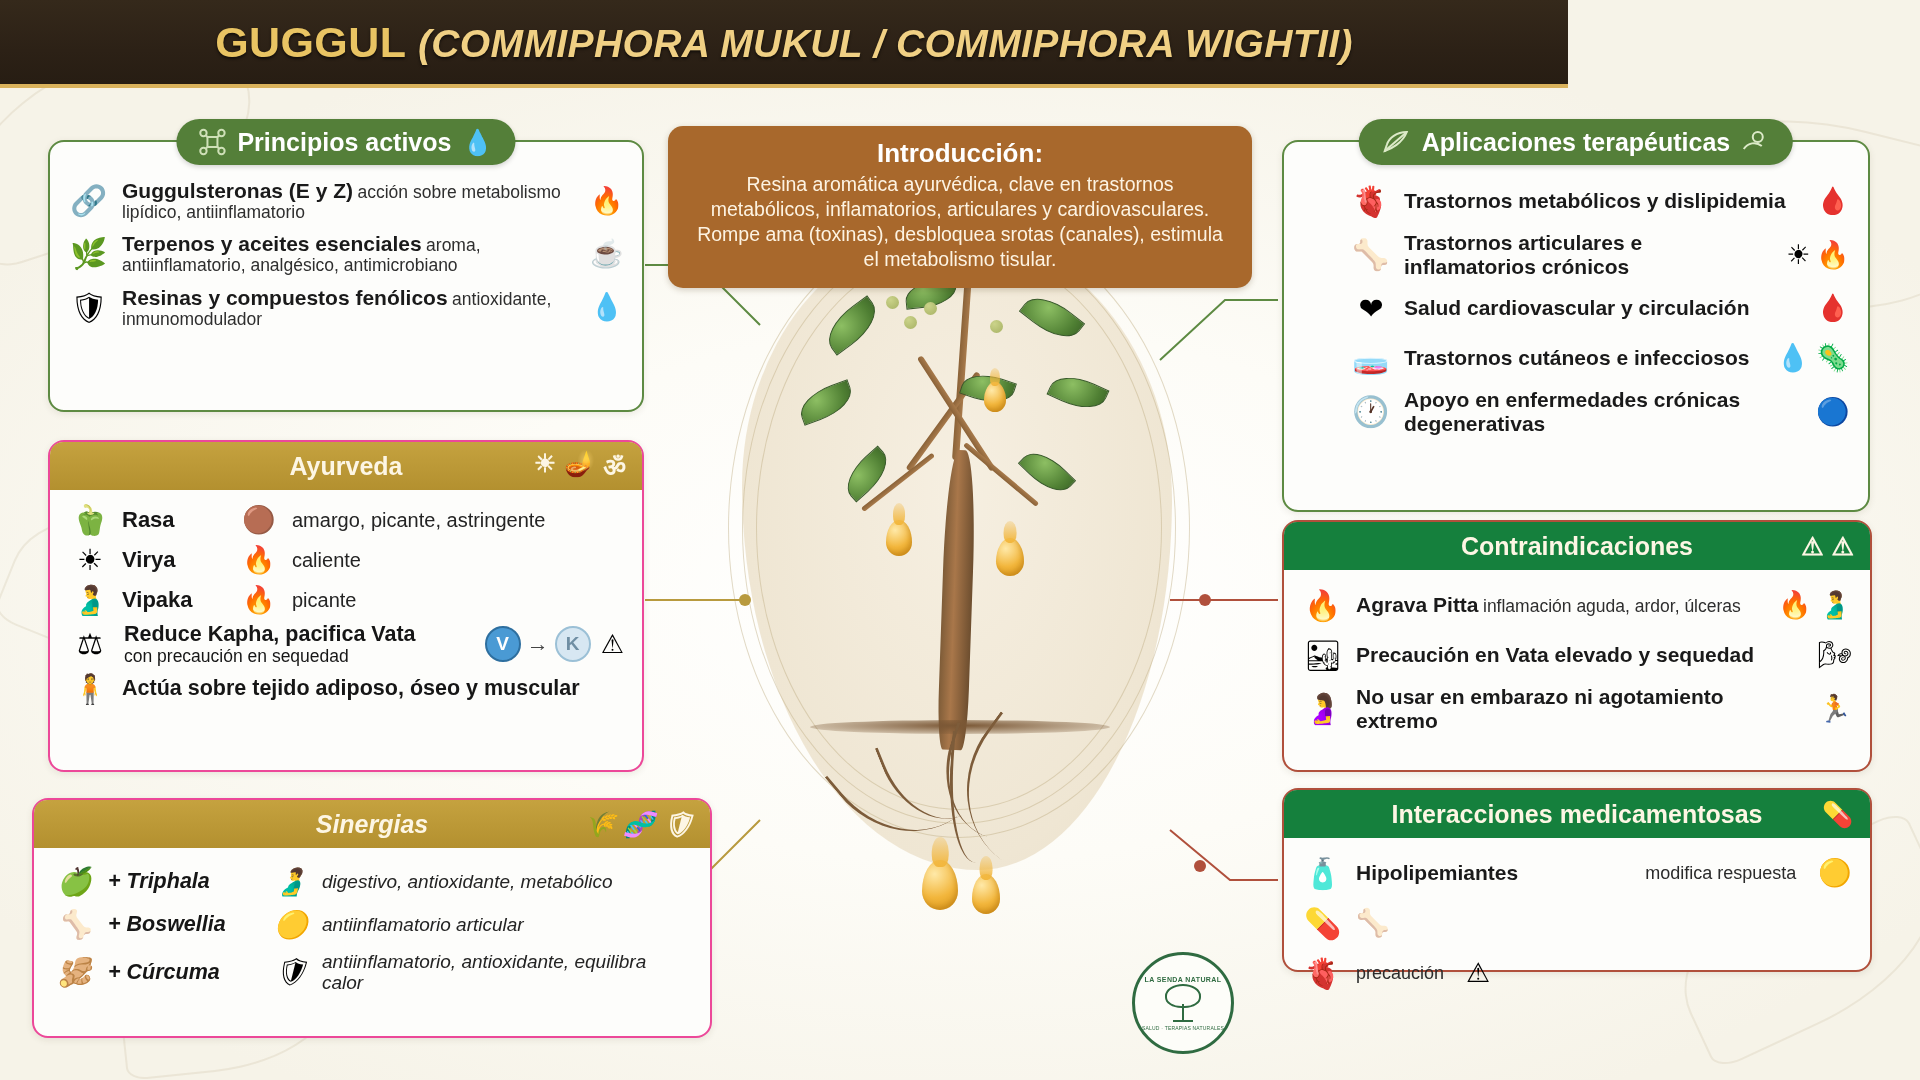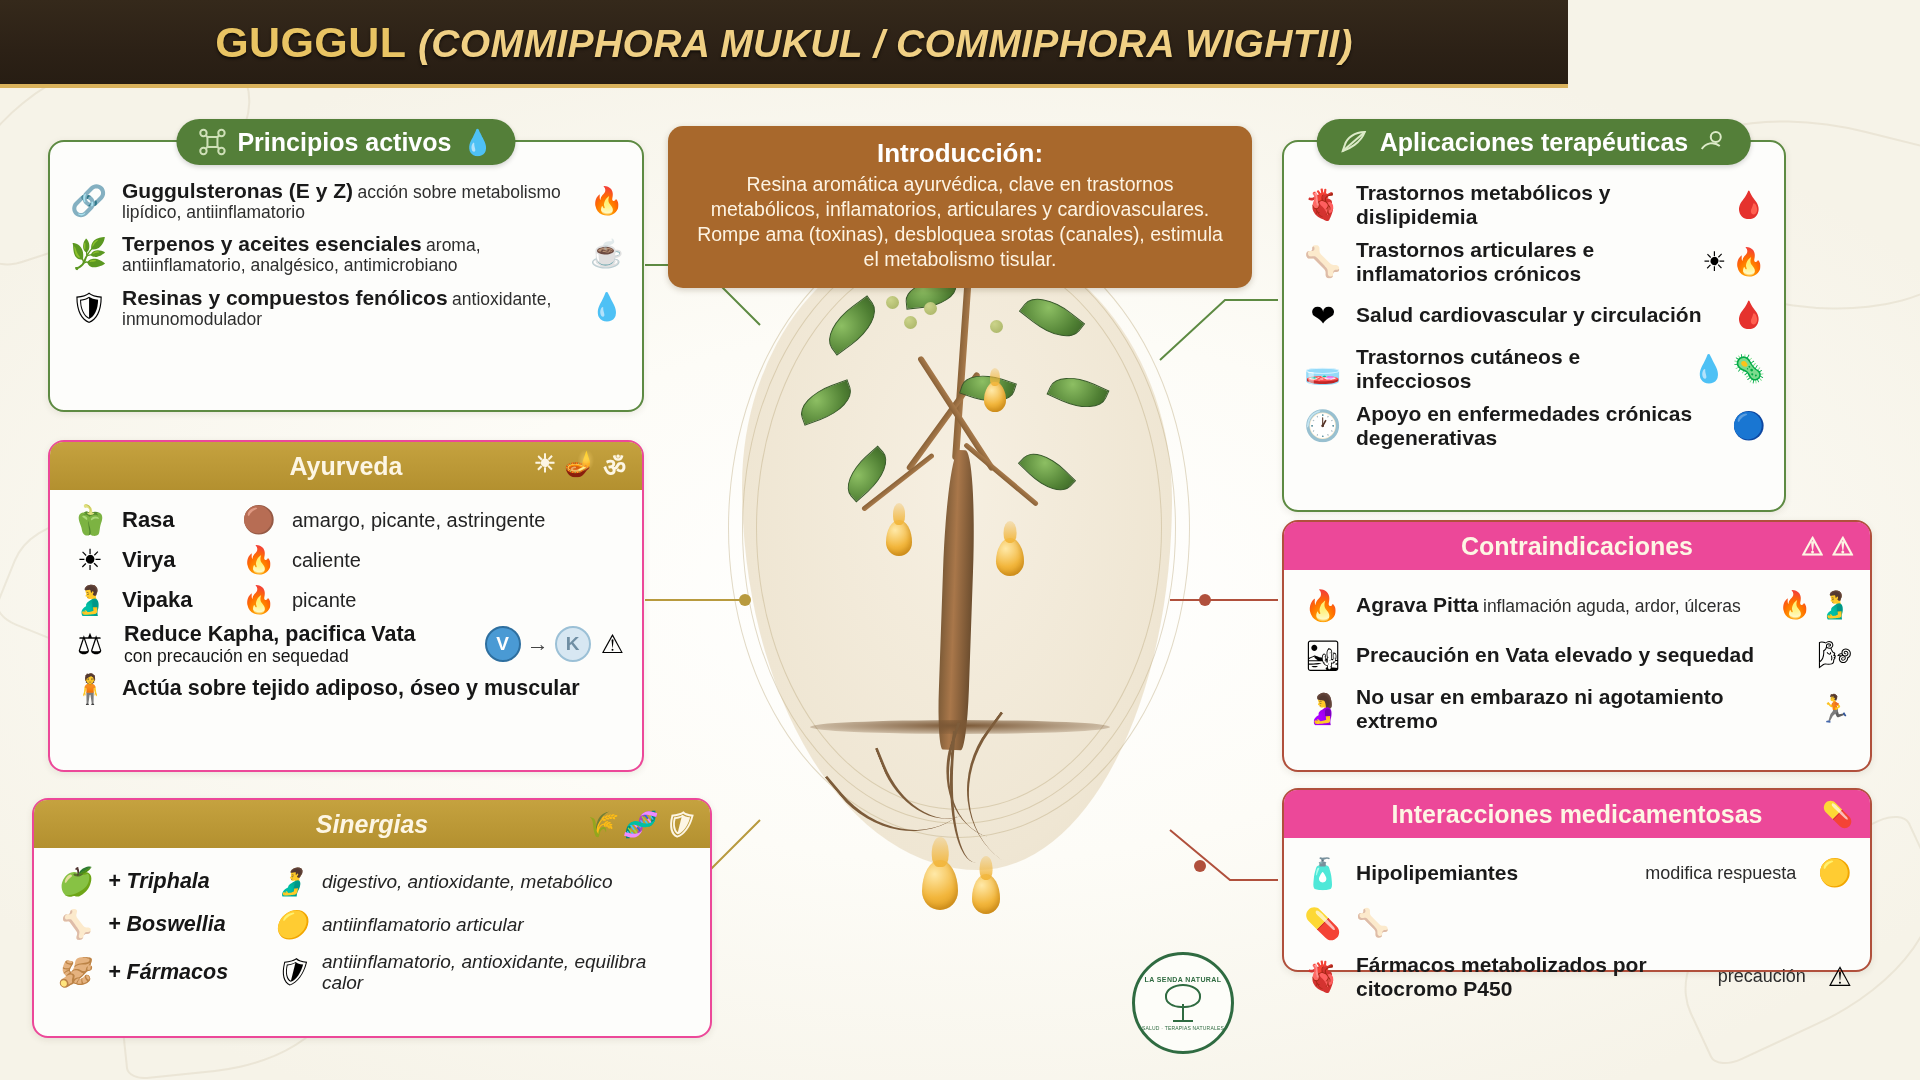--- a/index.html
+++ b/index.html
@@ -132,21 +132,21 @@
   }
   .card .bar .bar-icons { position: absolute; right: 16px; display: flex; gap: 8px; }
   .card .body { padding: 14px 18px 12px 18px; }
 
   
   .green  { border: 2px solid #5d8a42; }
   .green .chip { background: #547f39; }
   .gold   { border: 2px solid #ec4899; }
   .gold .bar { background: linear-gradient(180deg,#c5a23f,#b3902f); }
   .rust   { border: 2px solid #b0503c; }
-  .rust .bar { background: #ec4899; }
+  .rust .bar { background: #15803d; }
 
   
   .row { display: flex; align-items: center; gap: 12px; padding: 5px 0; }
   .row .ico { width: 42px; min-width: 42px; height: 40px; display:flex; align-items:center; justify-content:center; font-size: 30px; }
   .row .txt { flex: 1; }
   .row .title { font-size: 21px; font-weight: bold; color: #1a1a1a; line-height: 1.1; }
   .row .sub   { font-size: 17.5px; color: #2e2e2e; line-height: 1.15; }
   .row .plain { font-size: 21px; font-weight: bold; color: #1a1a1a; line-height: 1.12; }
   .row .right-ico { display: flex; gap: 6px; font-size: 27px; align-items: center; }
   .row .right-note { font-size: 18px; color: #2b2b2b; }
@@ -385,28 +385,28 @@
       <span class="de">digestivo, antioxidante, metabólico</span>
     </div>
     <div class="sy-row">
       <span class="ico">🦴</span>
       <span class="nm">+ Boswellia</span>
       <span class="ico2">🟡</span>
       <span class="de">antiinflamatorio articular</span>
     </div>
     <div class="sy-row">
       <span class="ico">🫚</span>
-      <span class="nm">+ Fármacos</span>
+      <span class="nm">+ Cúrcuma</span>
       <span class="ico2">🛡</span>
       <span class="de">antiinflamatorio, antioxidante, equilibra calor</span>
     </div>
   </div>
 </div>
 
-<div class="card green" style="left:1282px;top:140px;width:504px;height:372px;">
+<div class="card green" style="left:1282px;top:140px;width:588px;height:372px;padding-left:48px;">
   <div class="chip">
     <svg width="30" height="26" viewBox="0 0 30 26">
       <path d="M4 22C10 20 22 14 26 3c-10 0-18 6-20 13z" fill="none" stroke="#dceac8" stroke-width="2"></path>
       <path d="M4 22L26 3" stroke="#dceac8" stroke-width="2"></path>
     </svg>
     <span>Aplicaciones terapéuticas</span>
     <svg width="30" height="26" viewBox="0 0 30 26">
       <path d="M3 20c4-6 12-8 18-3" fill="none" stroke="#dceac8" stroke-width="2"></path>
       <circle cx="17" cy="8" r="5" fill="none" stroke="#dceac8" stroke-width="2"></circle>
     </svg>
@@ -506,20 +506,19 @@
         </span>
     </div>
     <div class="row">
       <span class="ico">💊</span>
       <span class="right-ico">
           <span>🦴</span>
         </span>
     </div>
     <div class="row">
       <span class="ico">🫀</span>
-      <span class="plain txt">Fármacos metabolizados por citocromo P450</span>
       <span class="right-note">precaución</span>
       <span class="right-ico" style="margin-left:10px">
           <span>⚠</span>
         </span>
     </div>
   </div>
 </div>
 
 </body></html>

